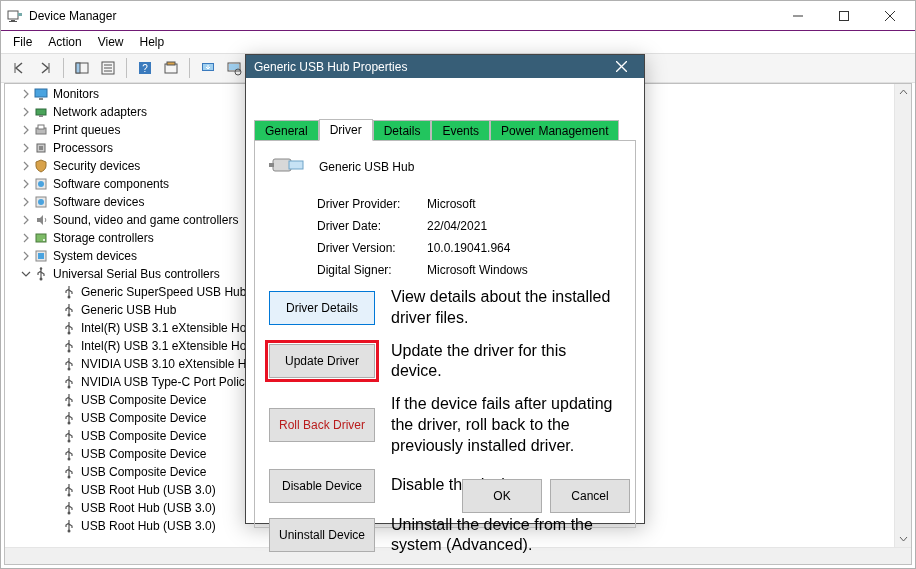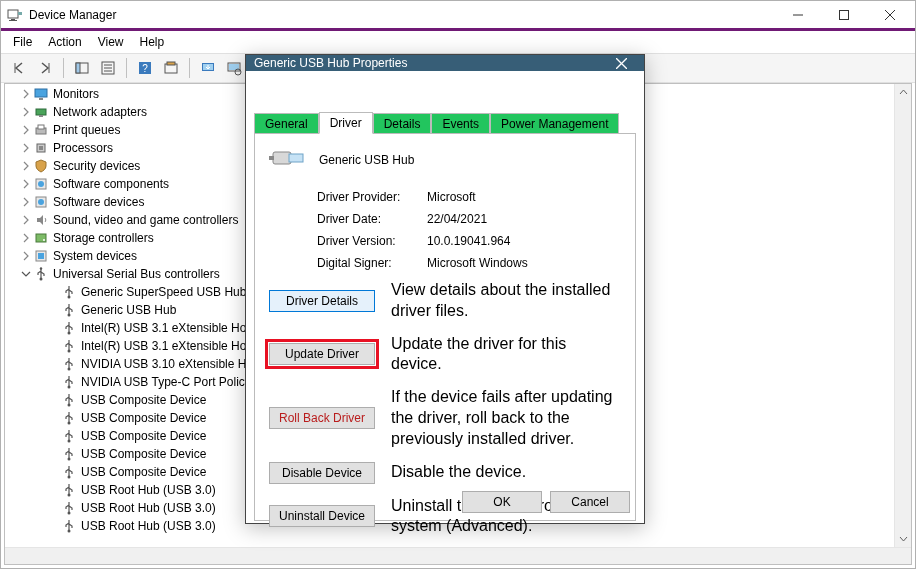--- a/index.html
+++ b/index.html
@@ -16,21 +16,21 @@
     width: 916px; height: 569px;
     border: 1px solid #b0b0b0;
     position: relative;
     background: #fff;
   }
   .titlebar {
     height: 30px;
     display: flex;
     align-items: center;
     padding: 0 2px 0 6px;
-    border-bottom: 3px solid #701a75;
+    border-bottom: 1px solid #701a75;
   }
   .titlebar .app-icon {
     width: 16px; height: 16px;
     margin-right: 6px;
     display: inline-flex;
     align-items: center;
     justify-content: center;
     color: #444;
   }
   .titlebar .title { flex: 0 0 auto; }
@@ -130,21 +130,21 @@
   .dialog {
     position: absolute;
     left: 244px; top: 53px;
     width: 400px; height: 470px;
     border: 1px solid #444;
     background: #fff;
     box-shadow: 0 4px 20px rgba(0,0,0,0.25);
     z-index: 10;
   }
   .dlg-titlebar {
-    height: 16px;
+    height: 23px;
     background: #375e77;
     color: #fff;
     display: flex;
     align-items: center;
     padding: 8px 8px;
   }
   .dlg-titlebar .spacer { flex: 1; }
   .dlg-titlebar .close {
     width: 30px; height: 30px;
     display: flex; align-items: center; justify-content: center;
@@ -195,21 +195,21 @@
     row-gap: 8px;
     margin-bottom: 10px;
   }
   .btn-row {
     display: flex;
     align-items: center;
     gap: 16px;
     margin-bottom: 12px;
   }
   .winbtn {
-    width: 106px; height: 22px;
+    width: 106px; height: 34px;
     border: 1px solid #adadad;
     background: #e1e1e1;
     text-align: center;
     line-height: 20px;
     font-size: 12px;
     font-family: inherit;
     padding: 0;
   }
   .winbtn.primary {
     border: 1px solid #0078d7;

